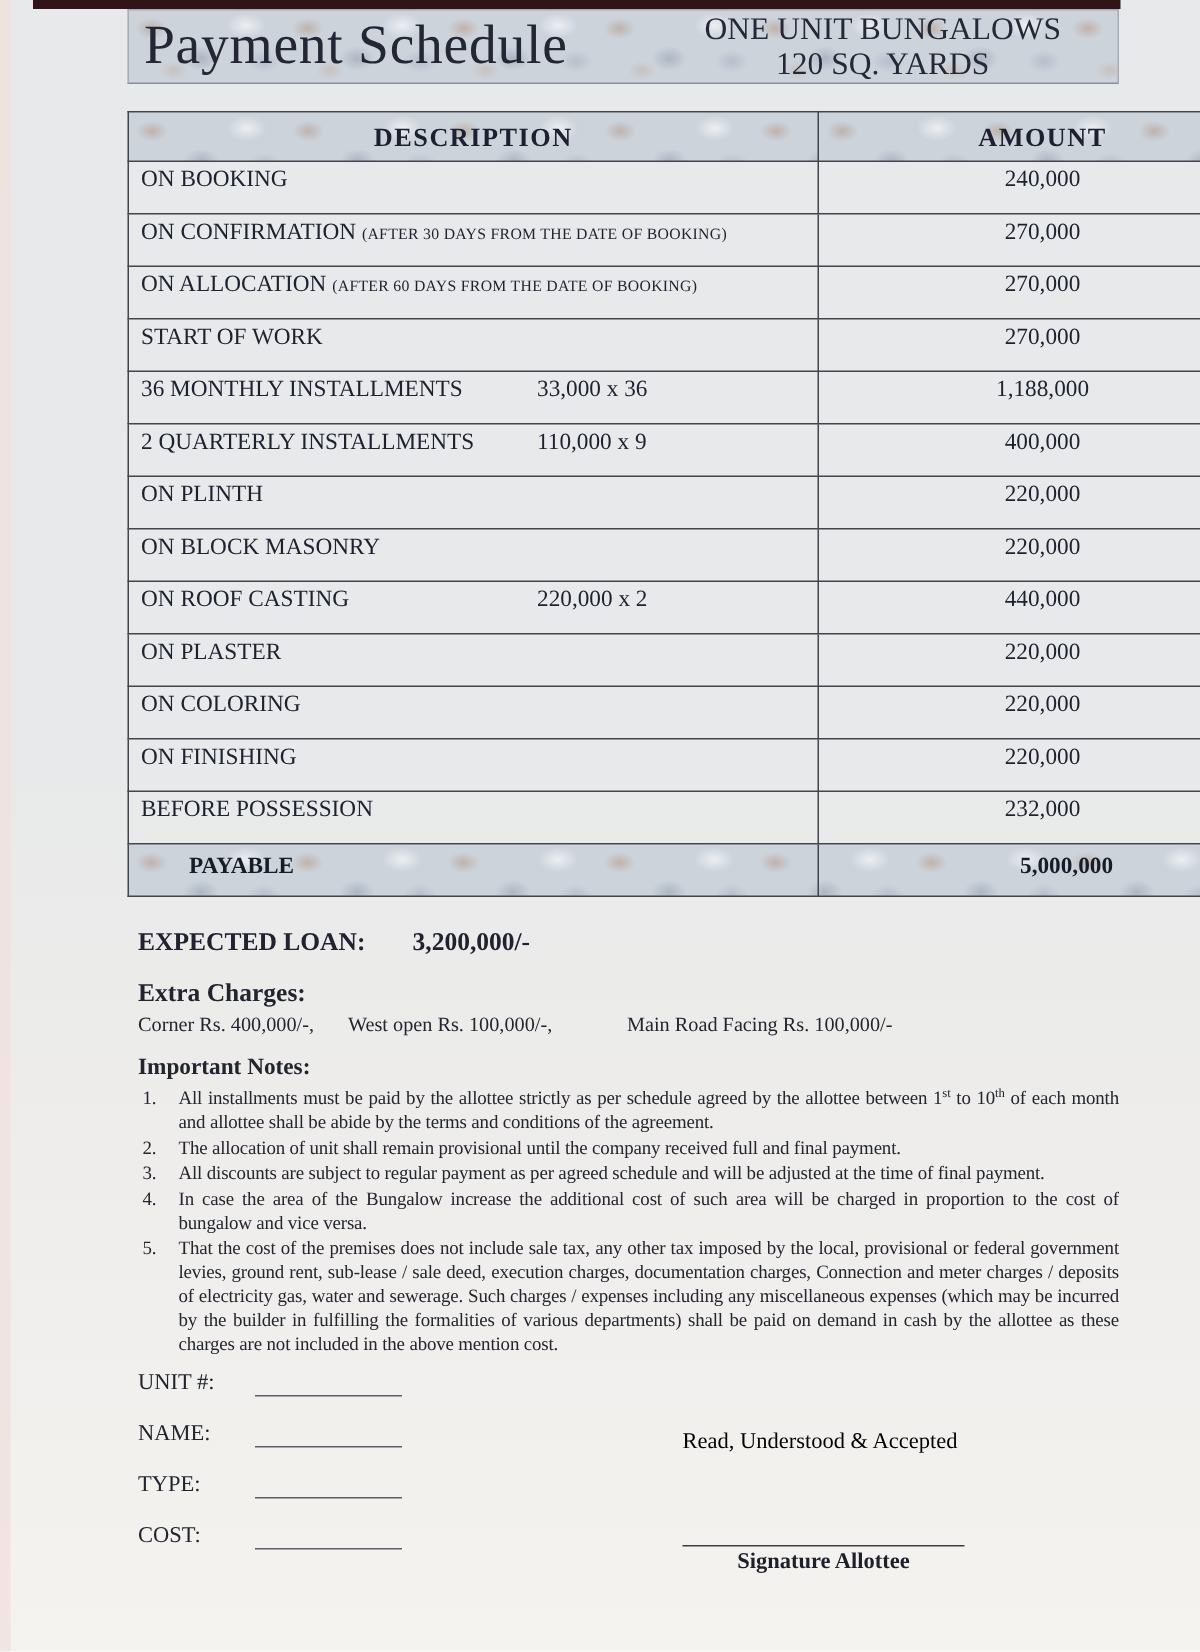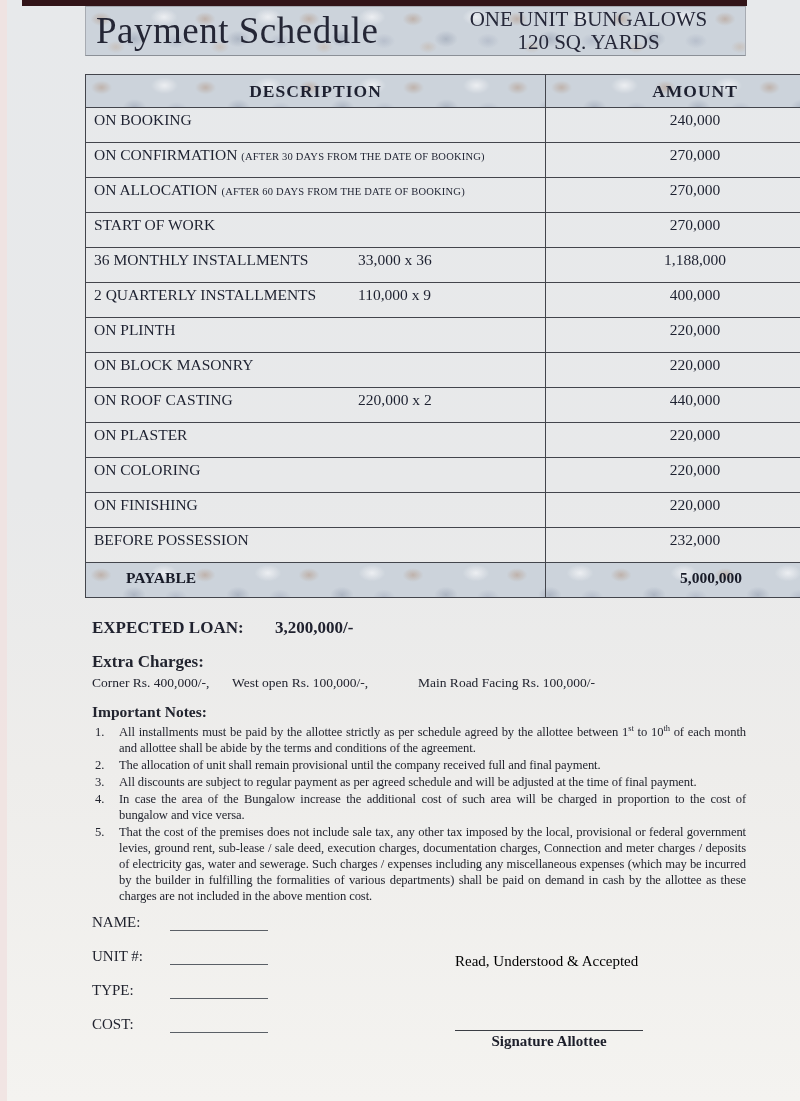--- a/index.html
+++ b/index.html
@@ -217,25 +217,25 @@
             <span class="note-num">5.</span>
             <span class="note-text">That the cost of the premises does not include sale tax, any other tax imposed by the local, provisional or federal government levies, ground rent, sub-lease / sale deed, execution charges, documentation charges, Connection and meter charges / deposits of electricity gas, water and sewerage. Such charges / expenses including any miscellaneous expenses (which may be incurred by the builder in fulfilling the formalities of various departments) shall be paid on demand in cash by the allottee as these charges are not included in the above mention cost.</span>
           </li>
         </ol>
     </div>
 
     <div class="form-section">
       <div>
 
           <div class="form-row">
+            <span class="form-label">UNIT #:</span><span class="form-line"></span>
+          </div>
+
+          <div class="form-row">
             <span class="form-label">NAME:</span><span class="form-line"></span>
-          </div>
-
-          <div class="form-row">
-            <span class="form-label">UNIT #:</span><span class="form-line"></span>
           </div>
 
           <div class="form-row">
             <span class="form-label">TYPE:</span><span class="form-line"></span>
           </div>
 
           <div class="form-row">
             <span class="form-label">COST:</span><span class="form-line"></span>
           </div>
         </div>

